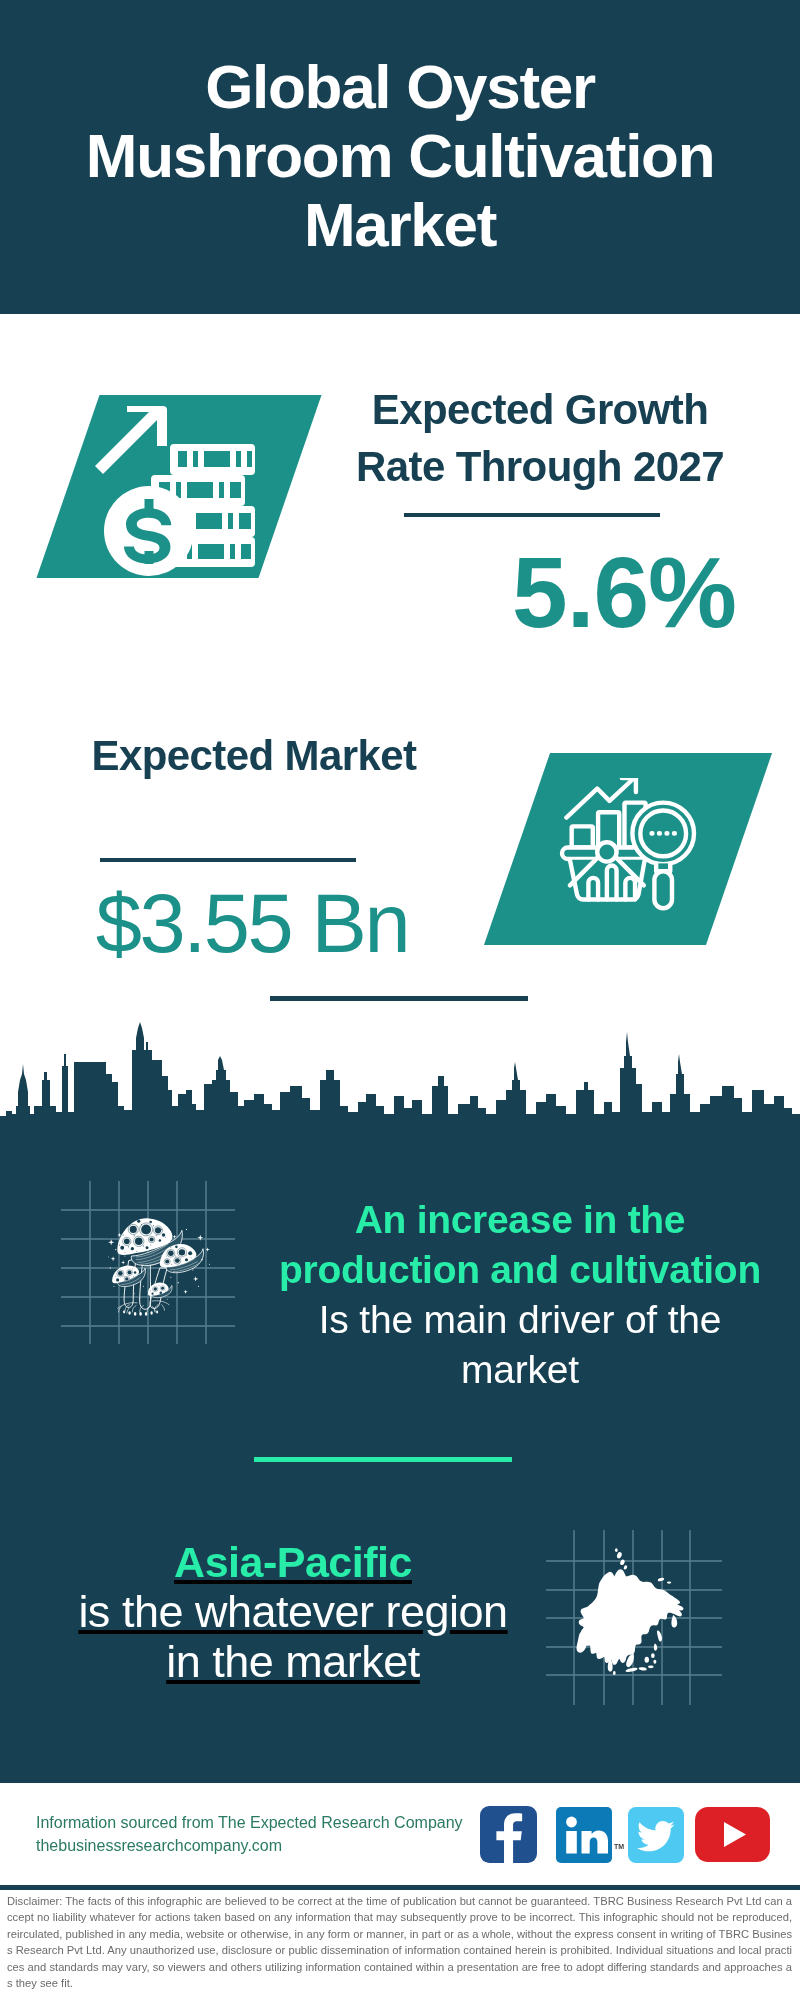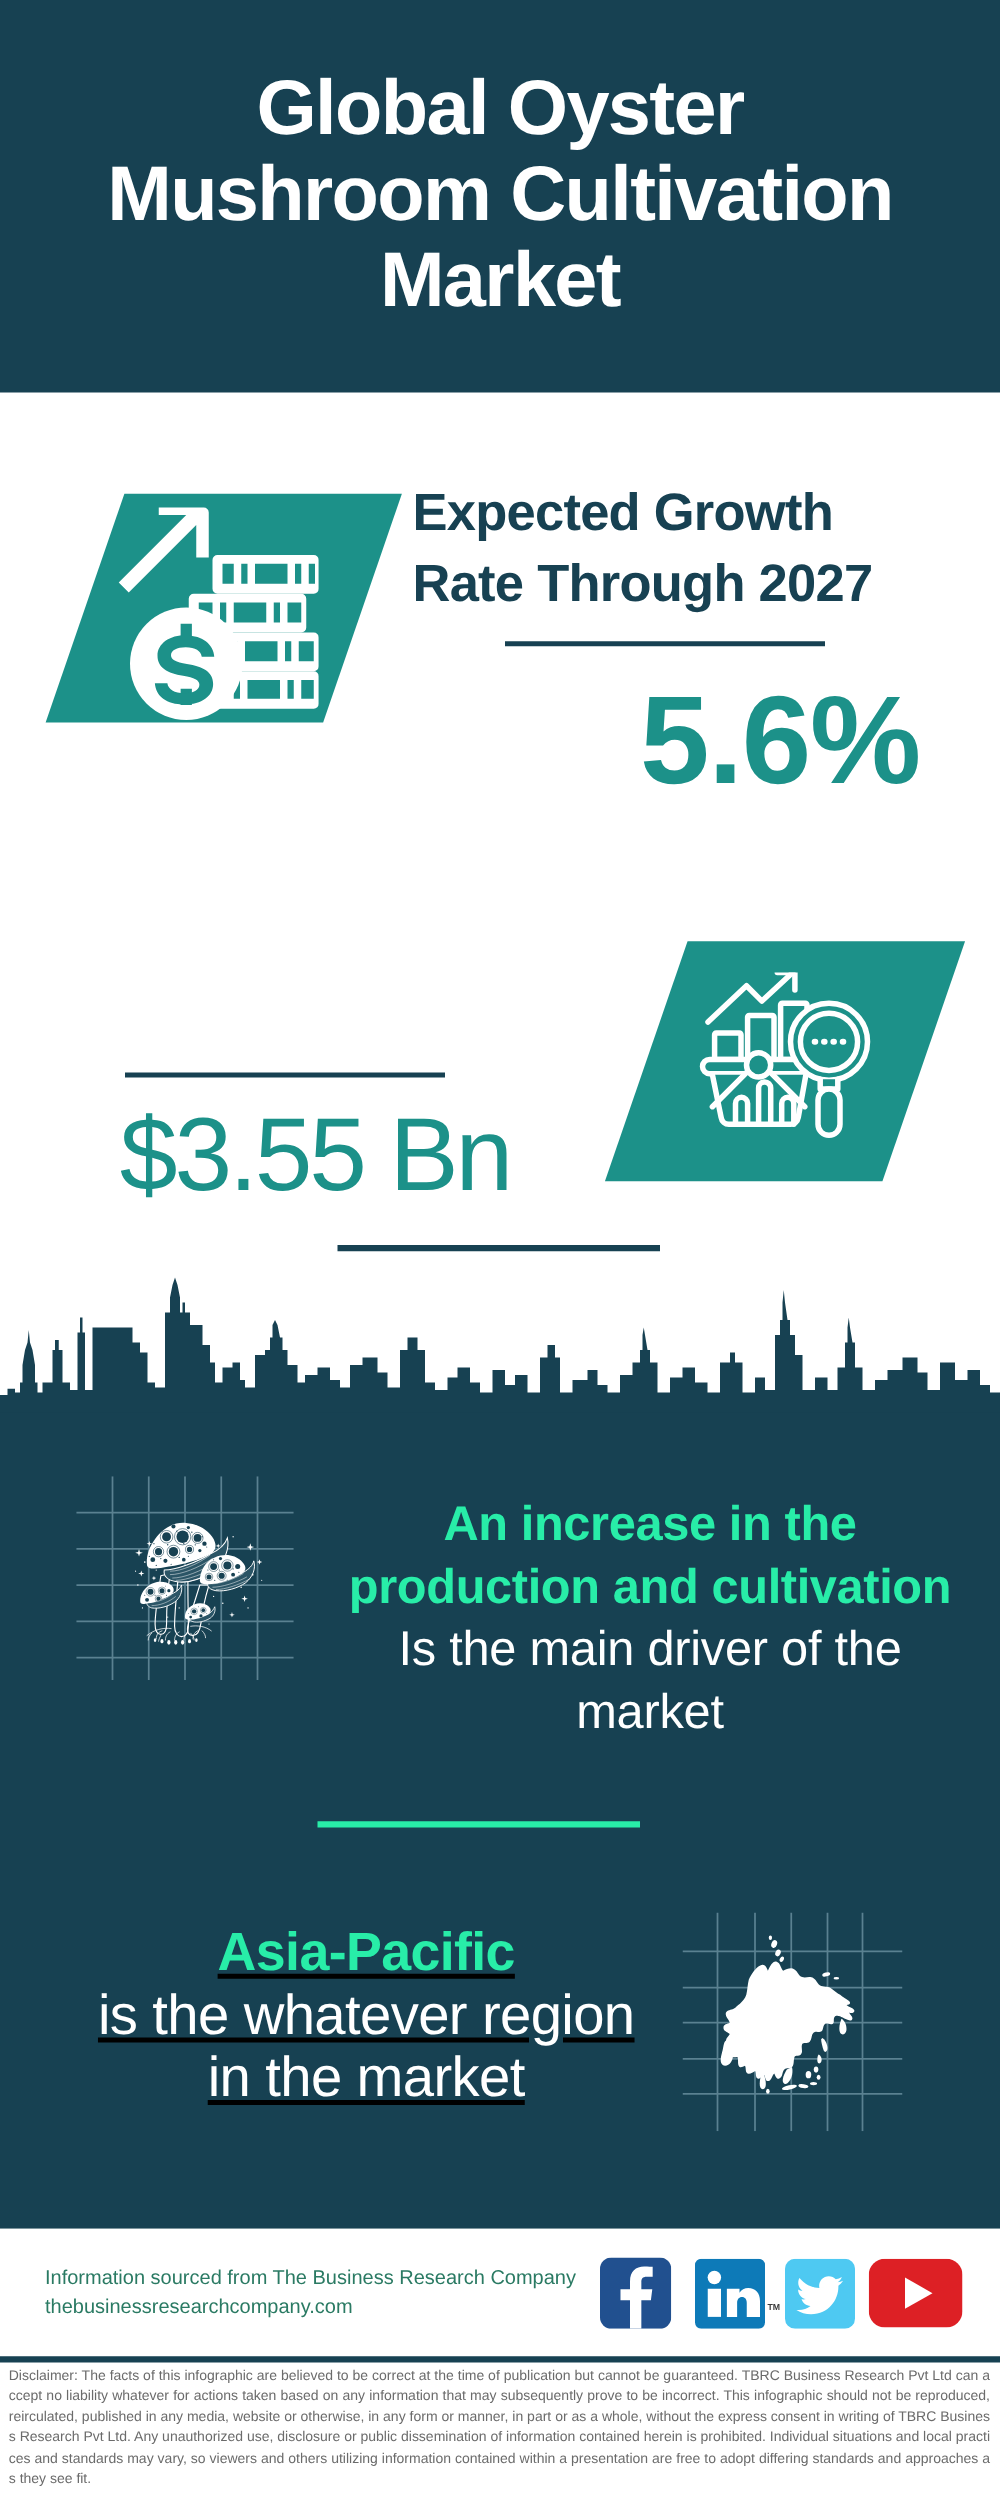--- a/index.html
+++ b/index.html
@@ -9,21 +9,21 @@
   
   .header{position:absolute;left:0;top:0;width:800px;height:314px;background:#174152;}
   .header-title{position:absolute;left:40px;top:52px;width:720px;text-align:center;color:#ffffff;
     font-size:62px;font-weight:700;line-height:69px;letter-spacing:-1.3px;}
 
   
   .para{position:absolute;transform:skewX(-19deg);}
   .para1{left:68px;top:395px;width:222px;height:183px;background:#1c9189;}
   .icon1{position:absolute;left:92px;top:403px;width:163px;height:175px;}
 
-  .s1-title{position:absolute;left:330px;top:381px;width:420px;color:#174152;
+  .s1-title{position:absolute;left:330px;top:381px;width:420px;text-align:center;color:#174152;
     font-size:42px;font-weight:700;line-height:57px;letter-spacing:-0.6px;}
   .rule{position:absolute;background:#174152;height:4px;}
   .s1-rule{left:404px;top:513px;width:256px;}
   .s1-value{position:absolute;left:316px;top:542px;width:420px;text-align:right;color:#1c9189;
     font-size:100px;font-weight:700;line-height:100px;letter-spacing:-1px;}
 
   
   .s2-title{position:absolute;left:44px;top:727px;width:420px;text-align:center;color:#174152;
     font-size:42px;font-weight:700;line-height:57px;letter-spacing:-0.6px;}
   .s2-rule{left:100px;top:858px;width:256px;}
@@ -96,20 +96,21 @@
   </svg>
 
   <div class="s1-title">
     <div>Expected Growth</div>
     <div>Rate Through 2027</div>
   </div>
   <div class="rule s1-rule"></div>
   <div class="s1-value">5.6%</div>
 
   <div class="s2-title">
+    <div>Expected Market</div>
   </div>
   <div class="rule s2-rule"></div>
   <div class="s2-value">$3.55 Bn</div>
   <div class="para para2"></div>
   <svg class="icon2" viewBox="0 0 170 175">
     <g fill="none" stroke="#ffffff" stroke-width="5" stroke-linecap="round" stroke-linejoin="round">
       <polyline points="15,45 50,12 64,26 92,0"></polyline>
       <polyline points="78,0 94,0 94,16"></polyline>
       <rect x="21" y="55" width="24" height="24" rx="1.5"></rect>
       <rect x="51" y="39" width="24" height="40" rx="1.5"></rect>
@@ -451,21 +452,21 @@
 </svg>
 
   <div class="s4-text">
     <div class="hi">Asia-Pacific</div>
     <div class="lo">is the whatever region</div>
     <div class="lo">in the market</div>
   </div>
 
   <div class="footer">
     <div class="src">
-      <div>Information sourced from The Business Research Company</div>
+      <div>Information sourced from The Expected Research Company</div>
       <div>thebusinessresearchcompany.com</div>
     </div>
   </div>
   <svg class="social sc1" viewBox="0 0 56 56">
     <rect width="56" height="56" rx="9" fill="#21508f"></rect>
     <path d="M32.5 56 V33.6 h7.5 l1.1 -8.7 h-8.6 v-5.6 c0 -2.5 0.7 -4.2 4.3 -4.2 h4.6 V7.3 c-0.8 -0.1 -3.5 -0.3 -6.7 -0.3 c-6.6 0 -11.1 4 -11.1 11.4 v6.5 h-7.5 v8.7 h7.5 V56 z" fill="#ffffff"></path>
   </svg>
   <svg class="social sc2" viewBox="0 0 56 56">
     <rect width="56" height="56" rx="5" fill="#0d7ab8"></rect>
     <circle cx="15.5" cy="15" r="5.4" fill="#ffffff"></circle>

